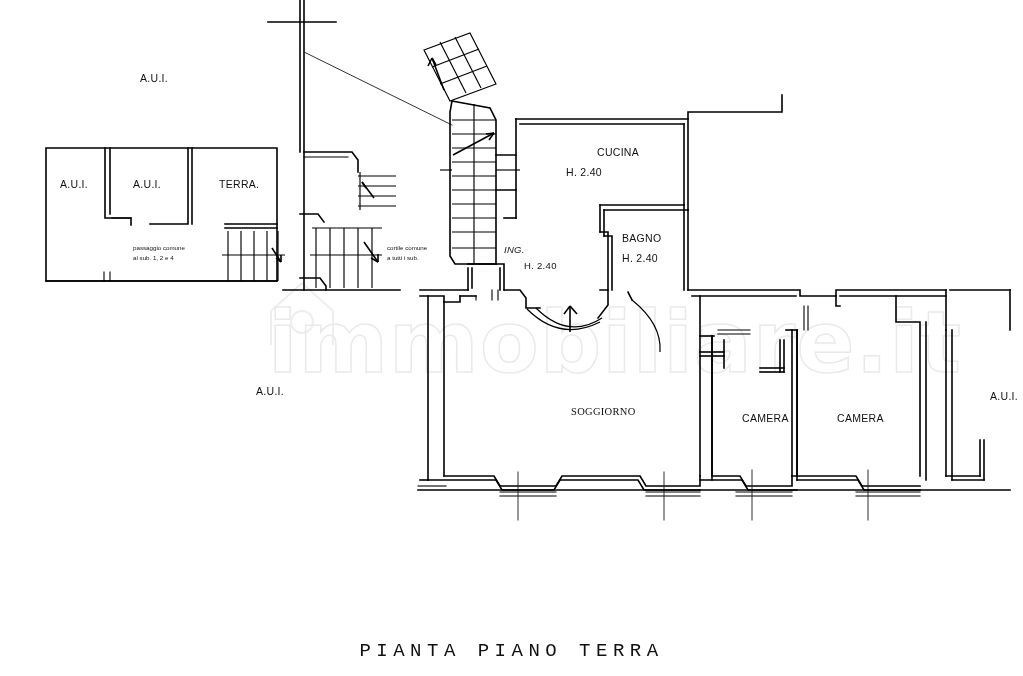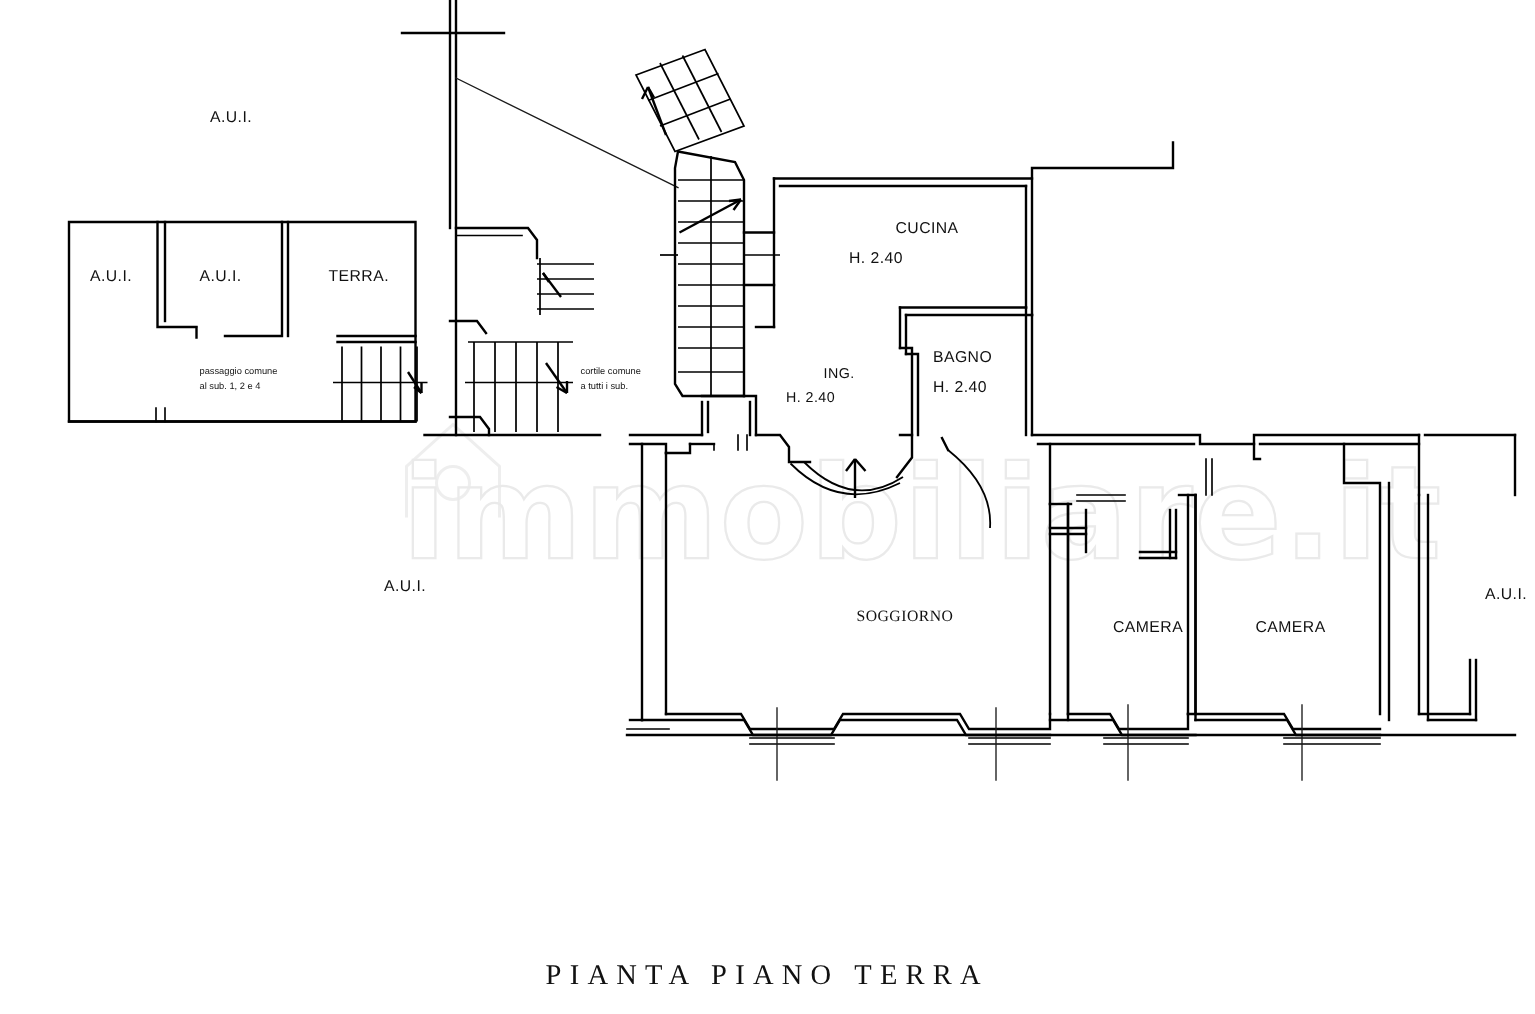--- a/index.html
+++ b/index.html
@@ -91,21 +91,21 @@
     color: #141414;
     line-height: 1.55;
     white-space: nowrap;
   }
   #plan-title {
     position: absolute;
     left: 0;
     right: 0;
     top: 640px;
     text-align: center;
-    font-family: Liberation Serif, serif;
+    font-family: Liberation Mono, monospace;
     font-size: 19px;
     letter-spacing: 5.5px;
     color: #111111;
   }
 </style>
 </head>
 <body>
 
 <div id="plan-root">
 
@@ -366,21 +366,21 @@
   <div class="room-label" style="left:140px; top:71px;">A.U.I.</div>
   <div class="room-label" style="left:256px; top:384px;">A.U.I.</div>
   <div class="room-label" style="left:990px; top:389px;">A.U.I.</div>
 
   <div class="room-label" style="left:566px; top:145px;margin-left:31px;">CUCINA</div>
   <div class="room-label" style="left:566px; top:165px;">H. 2.40</div>
 
   <div class="room-label" style="left:622px; top:231px;">BAGNO</div>
   <div class="room-label" style="left:622px; top:251px;">H. 2.40</div>
 
-  <div class="room-label sm" style="left:549px; top:243px;">ING.</div>
+  <div class="room-label sm" style="left:504px; top:243px;font-style:italic;">ING.</div>
   <div class="room-label sm" style="left:524px; top:259px;">H. 2.40</div>
 
   <div class="room-label" style="left:571px; top:404px;font-family:Liberation Serif, serif;">SOGGIORNO</div>
   <div class="room-label" style="left:742px; top:411px;">CAMERA</div>
   <div class="room-label" style="left:837px; top:411px;">CAMERA</div>
 
   <div class="note-label" style="left:133px; top:243px;">
     <div>passaggio comune</div>
     <div>al sub. 1, 2 e 4</div>
   </div>

